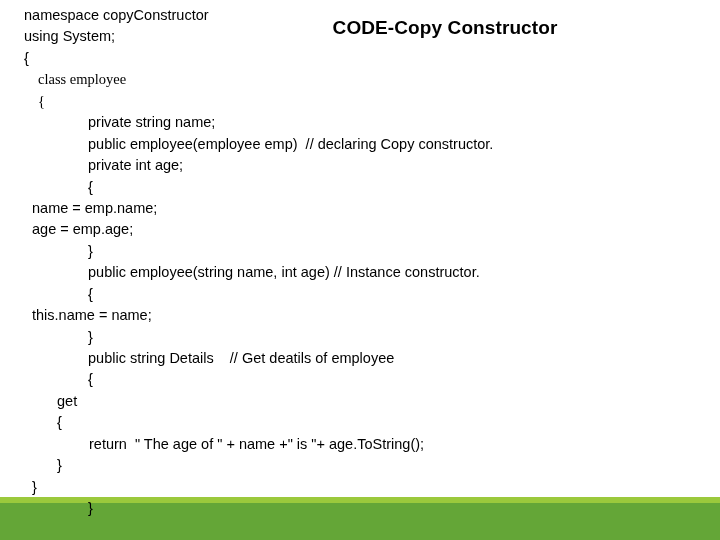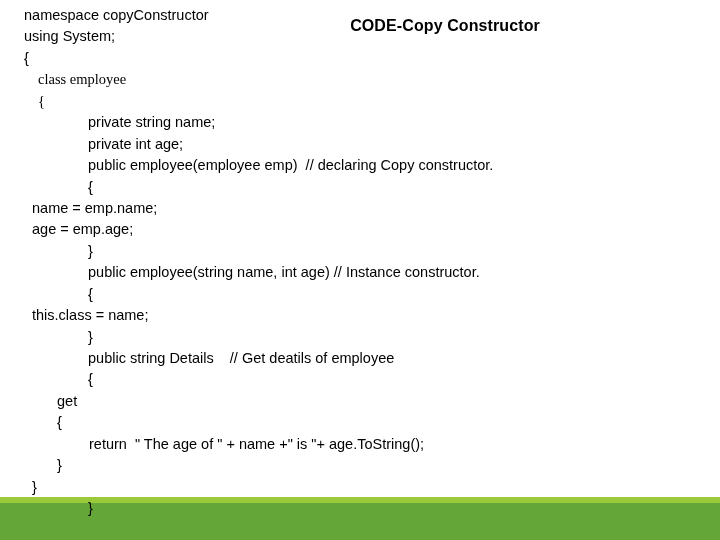--- a/index.html
+++ b/index.html
@@ -22,21 +22,21 @@
     overflow: hidden;
   }
 
   
   .slide-title {
     position: absolute;
     left: 0;
     top: 17px;
     width: 640px;
     text-align: center;
-    font-size: 16px;
+    font-size: 19px;
     font-weight: bold;
     color: #000000;
     letter-spacing: 0.1px;
     white-space: pre;
     padding-left: 250px;
     box-sizing: border-box;
   }
 
   
   .code-block {
@@ -94,29 +94,29 @@
 
   <div class="slide-title">CODE-Copy Constructor</div>
 
   <div class="code-block">
       <div class="code-line ind-0">namespace copyConstructor</div>
       <div class="code-line ind-0">using System;</div>
       <div class="code-line ind-0">{</div>
       <div class="code-line ind-1">class employee</div>
       <div class="code-line ind-1">{</div>
       <div class="code-line ind-2">private string name;</div>
+      <div class="code-line ind-2">public employee(employee emp)  // declaring Copy constructor.</div>
       <div class="code-line ind-2">private int age;</div>
-      <div class="code-line ind-2">public employee(employee emp)  // declaring Copy constructor.</div>
       <div class="code-line ind-2">{</div>
       <div class="code-line ind-3">name = emp.name;</div>
       <div class="code-line ind-3">age = emp.age;</div>
       <div class="code-line ind-2">}</div>
       <div class="code-line ind-2">public employee(string name, int age) // Instance constructor.</div>
       <div class="code-line ind-2">{</div>
-      <div class="code-line ind-3">this.class = name;</div>
+      <div class="code-line ind-3">this.name = name;</div>
       <div class="code-line ind-2">}</div>
       <div class="code-line ind-2">public string Details    // Get deatils of employee</div>
       <div class="code-line ind-2">{</div>
       <div class="code-line ind-4">get</div>
       <div class="code-line ind-4">{</div>
       <div class="code-line ind-5">return  " The age of " + name +" is "+ age.ToString();</div>
       <div class="code-line ind-4">}</div>
       <div class="code-line ind-3">}</div>
       <div class="code-line ind-2">}</div>
     </div>

